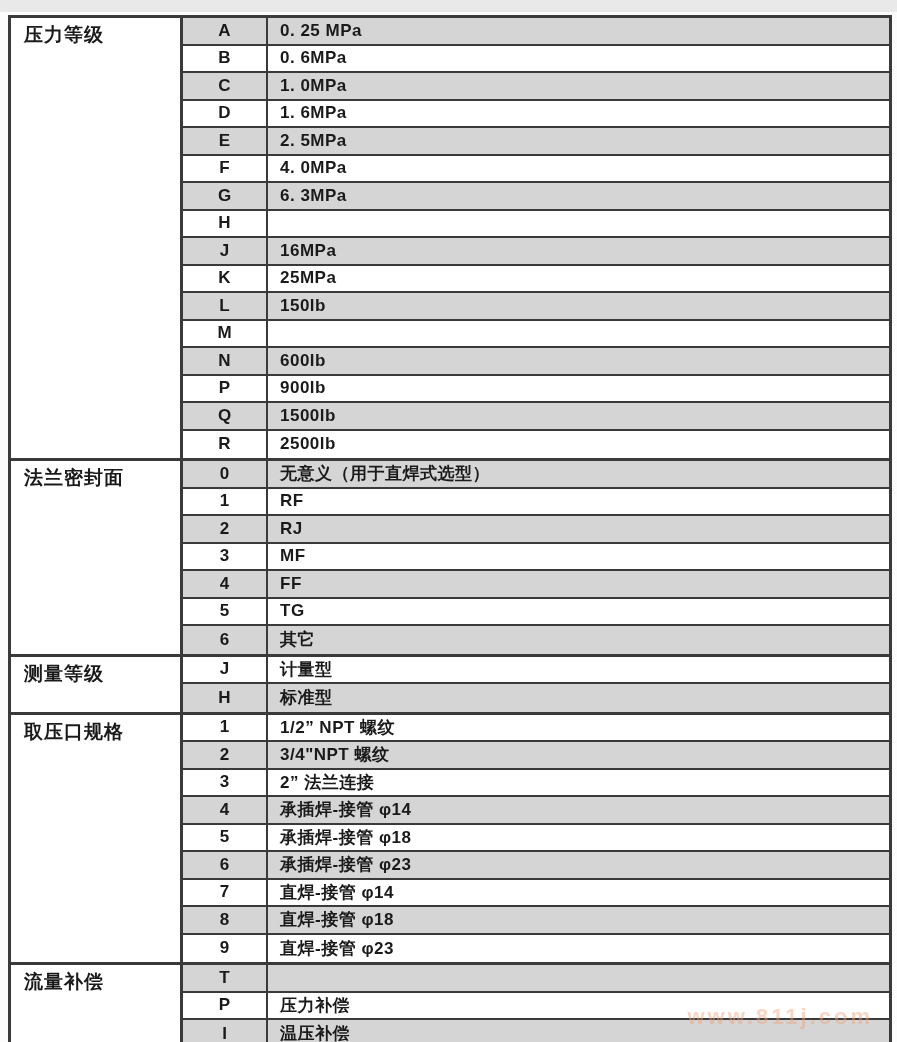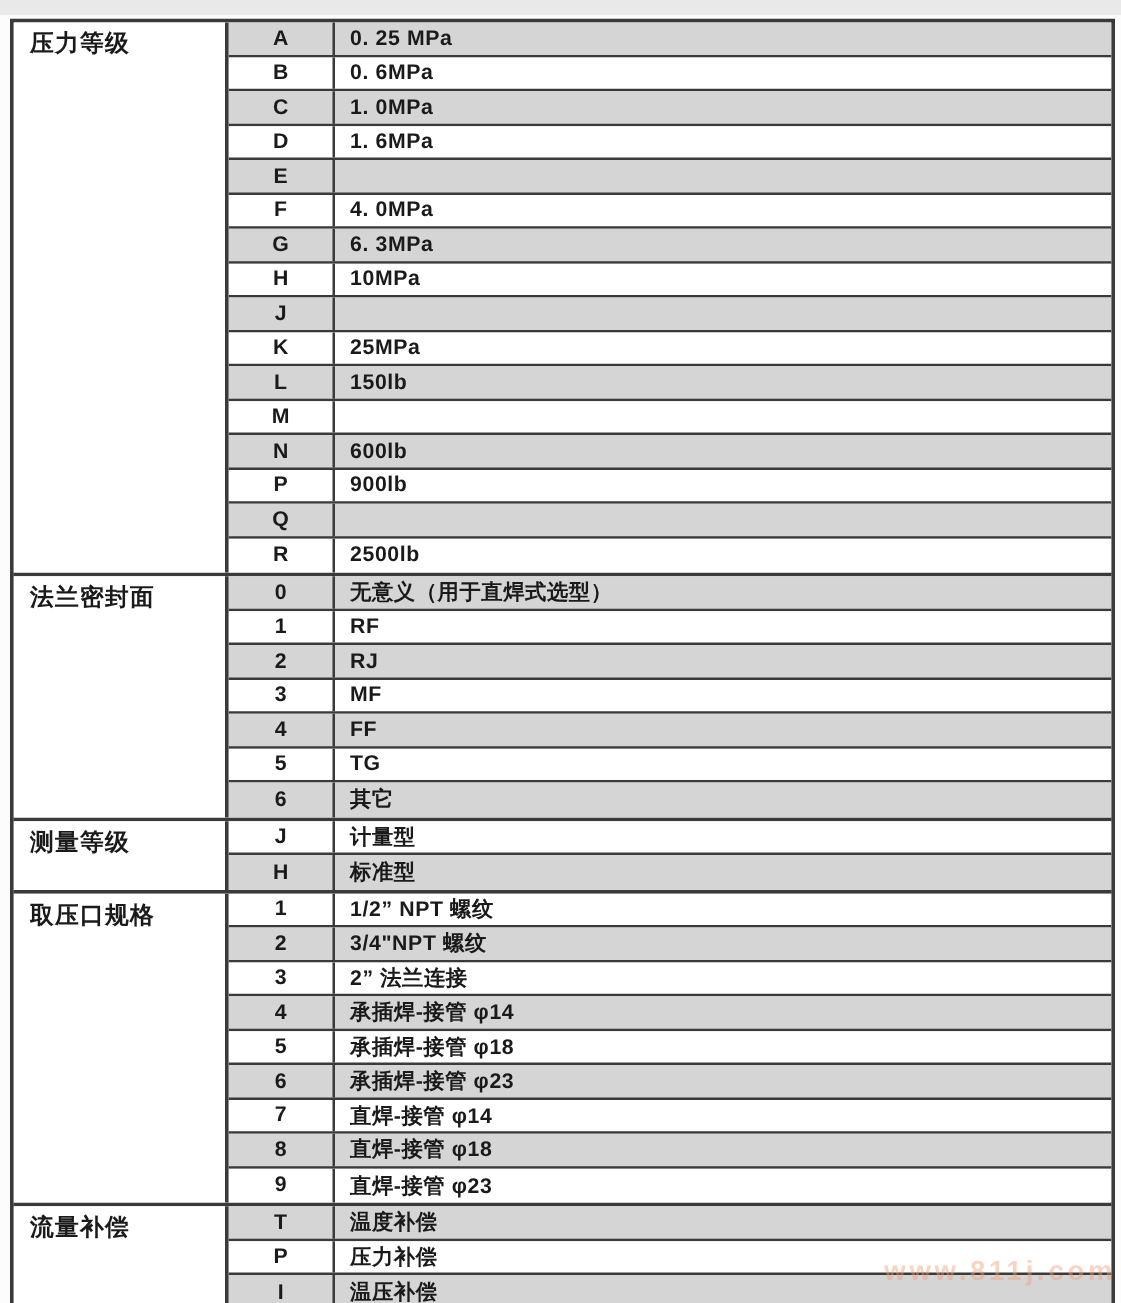--- a/index.html
+++ b/index.html
@@ -52,21 +52,21 @@
     flex:1; min-width:0;
     display:flex; align-items:center;
     padding-left:12px;
     font-size:17px;
     letter-spacing:0.5px;
     white-space:nowrap;
     text-align:right;
   }
   .watermark {
     position:absolute;
-    right:4px; top:992px;
+    right:24px; top:992px;
     font-size:22px;
     letter-spacing:3px;
     color:rgba(240,160,120,0.45);
     pointer-events:none;
   }
 </style>
 </head>
 <body>
 
 <div class="page">
@@ -85,35 +85,36 @@
           <div class="row shade">
             <div class="code">C</div>
             <div class="desc">1. 0MPa</div>
           </div>
           <div class="row">
             <div class="code">D</div>
             <div class="desc">1. 6MPa</div>
           </div>
           <div class="row shade">
             <div class="code">E</div>
+            <div class="desc">2. 5MPa</div>
           </div>
           <div class="row">
             <div class="code">F</div>
             <div class="desc">4. 0MPa</div>
           </div>
           <div class="row shade">
             <div class="code">G</div>
             <div class="desc">6. 3MPa</div>
           </div>
           <div class="row">
             <div class="code">H</div>
-            <div class="desc">10MPa</div>
           </div>
           <div class="row shade">
             <div class="code">J</div>
+            <div class="desc">16MPa</div>
           </div>
           <div class="row">
             <div class="code">K</div>
             <div class="desc">25MPa</div>
           </div>
           <div class="row shade">
             <div class="code">L</div>
             <div class="desc">150lb</div>
           </div>
           <div class="row">
@@ -122,20 +123,21 @@
           <div class="row shade">
             <div class="code">N</div>
             <div class="desc">600lb</div>
           </div>
           <div class="row">
             <div class="code">P</div>
             <div class="desc">900lb</div>
           </div>
           <div class="row shade">
             <div class="code">Q</div>
+            <div class="desc">1500lb</div>
           </div>
           <div class="row">
             <div class="code">R</div>
             <div class="desc">2500lb</div>
           </div>
         </div>
       </div>
       <div class="section">
         <div class="cat">法兰密封面</div>
         <div class="rows">
@@ -221,21 +223,20 @@
             <div class="code">9</div>
             <div class="desc">直焊-接管 φ23</div>
           </div>
         </div>
       </div>
       <div class="section">
         <div class="cat">流量补偿</div>
         <div class="rows">
           <div class="row shade">
             <div class="code">T</div>
-            <div class="desc">温度补偿</div>
           </div>
           <div class="row">
             <div class="code">P</div>
             <div class="desc">压力补偿</div>
           </div>
           <div class="row shade">
             <div class="code">I</div>
             <div class="desc">温压补偿</div>
           </div>
         </div>

